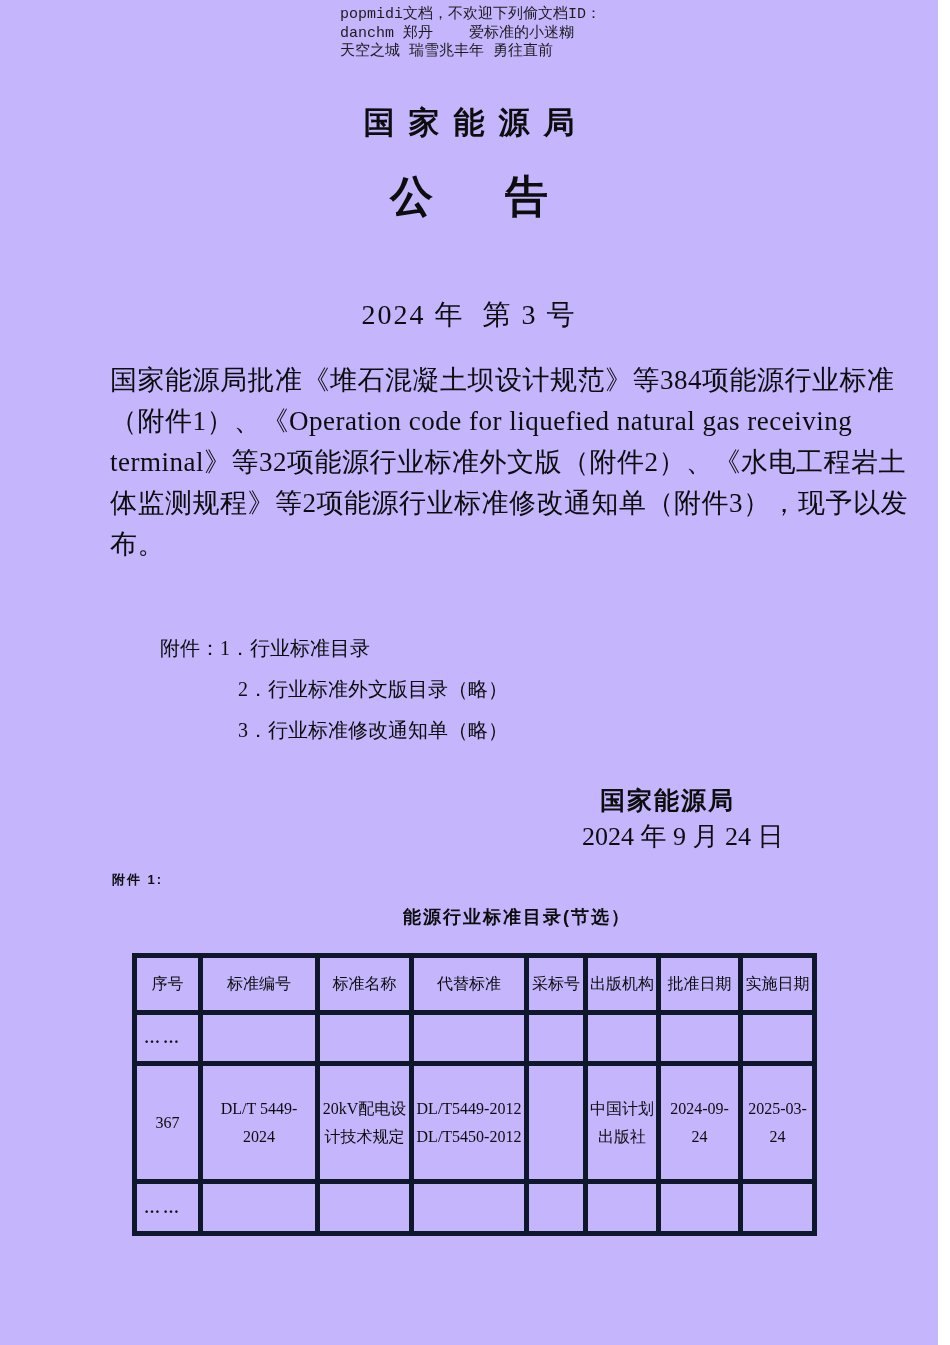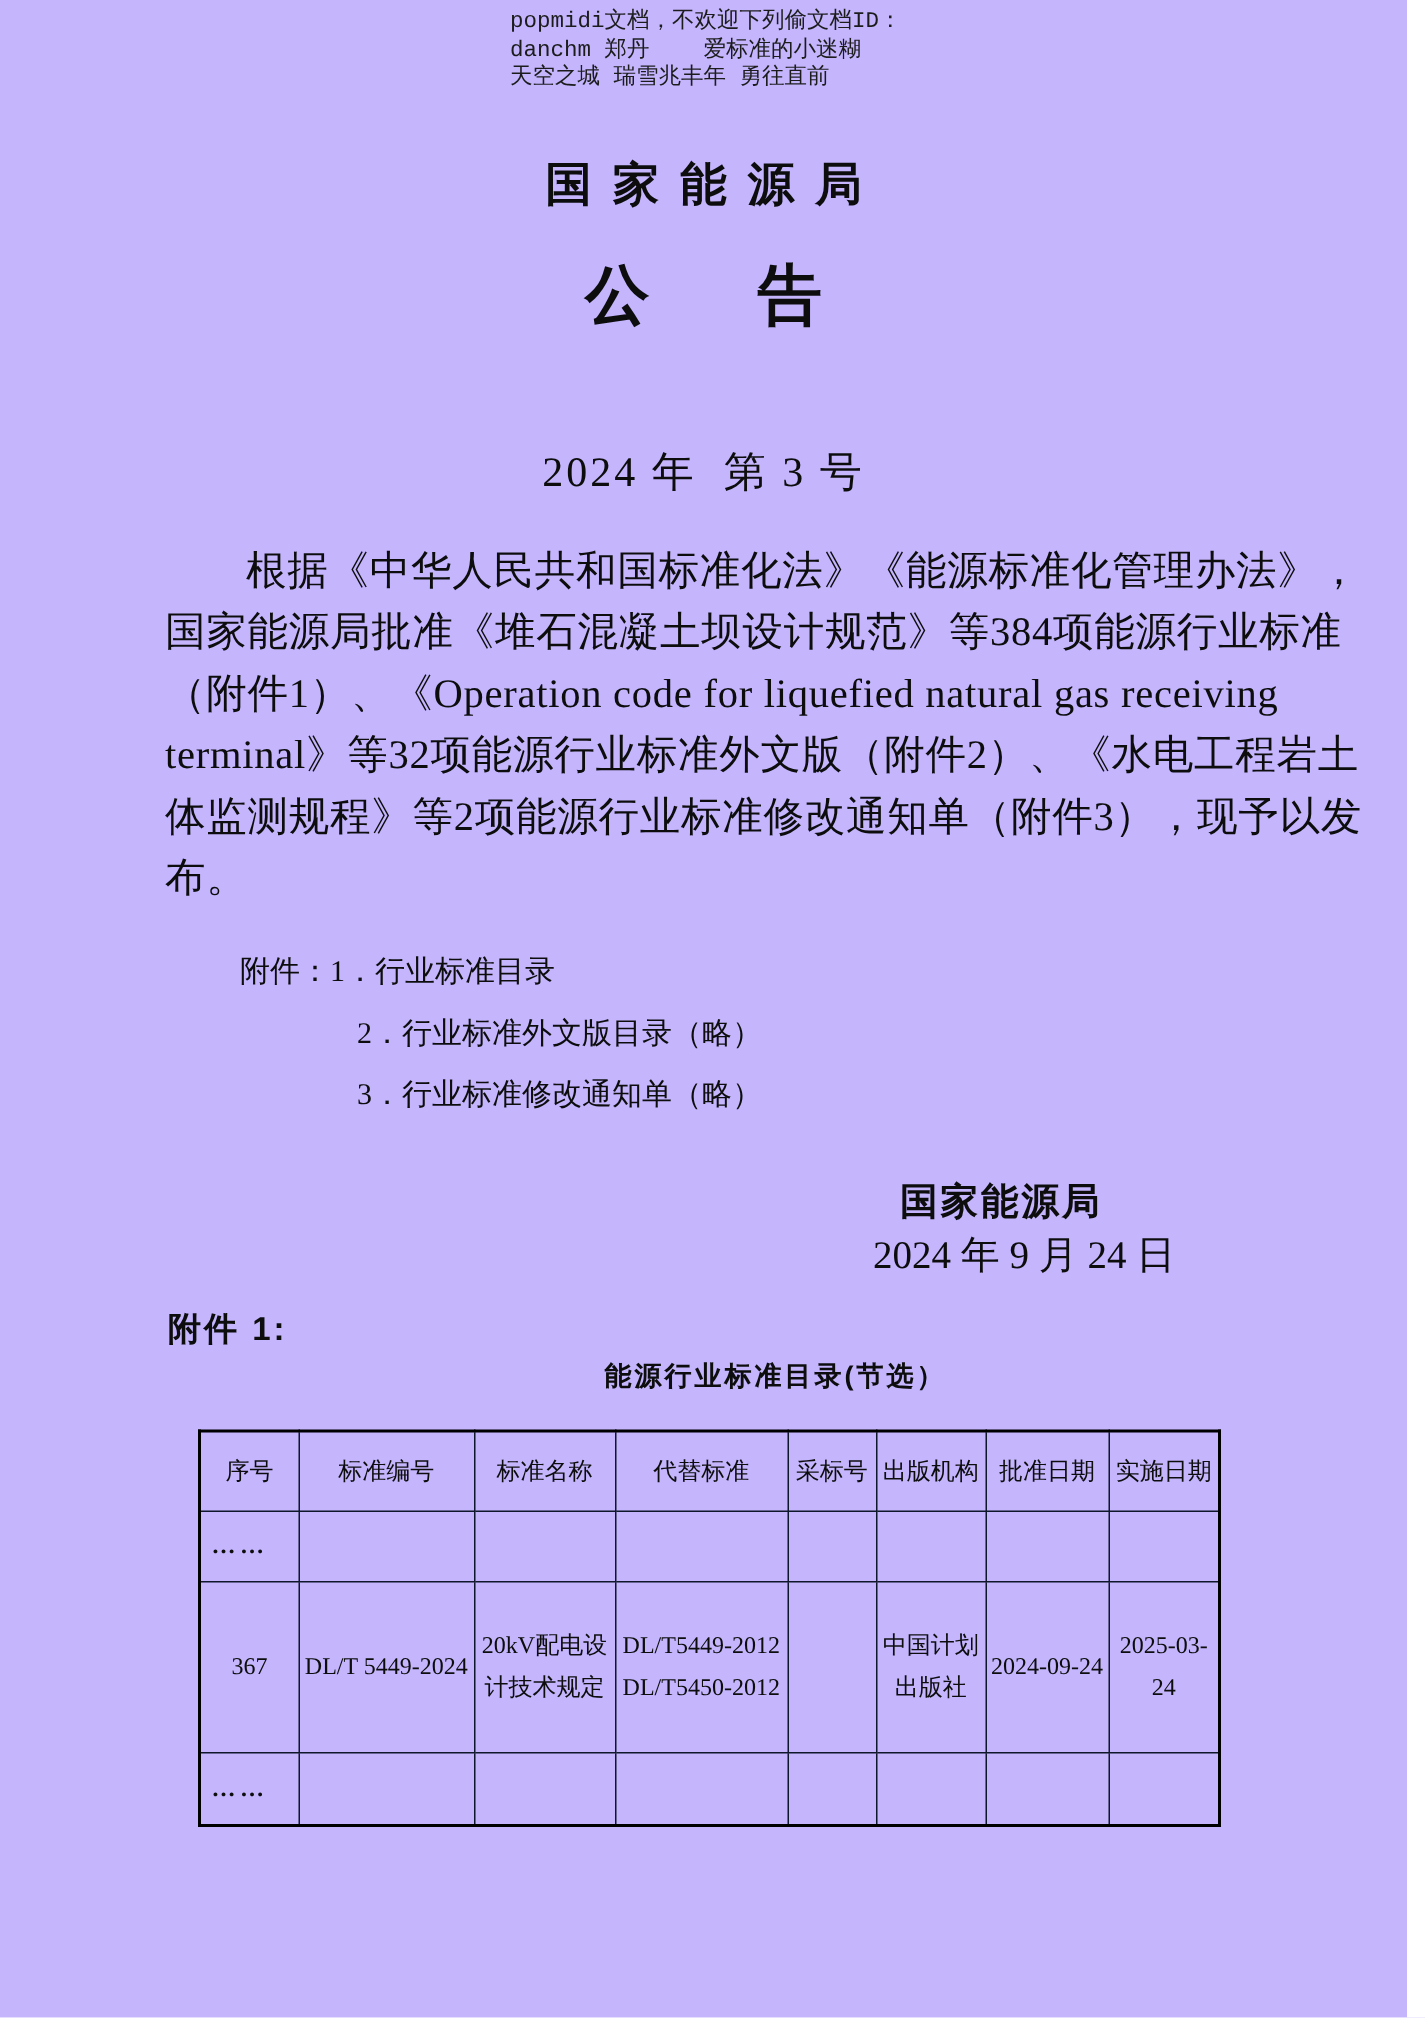--- a/index.html
+++ b/index.html
@@ -114,21 +114,21 @@
     white-space: pre-wrap;
     color: #0d0d0d;
   }
 
   .annex-label {
     position: absolute;
     left: 112px;
     top: 871px;
     font-family: "Liberation Sans", sans-serif;
     font-weight: 700;
-    font-size: 22px;
+    font-size: 13px;
     letter-spacing: 2px;
     color: #0d0d0d;
   }
   .annex-title {
     position: absolute;
     top: 905px;
     left: 0;
     width: 100%;
     text-align: center;
     font-family: "Liberation Sans", sans-serif;
@@ -144,21 +144,21 @@
     left: 132px;
     top: 953px;
     width: 680px;
     border-collapse: collapse;
     table-layout: fixed;
     font-family: "Liberation Serif", serif;
     color: #0d0d0d;
     border: 2px solid #000;
   }
   .std-table th, .std-table td {
-    border: 1px solid #0f172a;
+    border: 5px solid #0f172a;
     text-align: center;
     vertical-align: middle;
     padding: 0 2px;
     overflow: hidden;
   }
   .std-table th {
     font-weight: 400;
     font-size: 16px;
     height: 52px;
   }
@@ -184,21 +184,20 @@
 danchm 郑丹    爱标准的小迷糊
 天空之城 瑞雪兆丰年 勇往直前</div>
 
   <div class="agency-title">国家能源局</div>
 
   <div class="doc-type">公告</div>
 
   <div class="issue-no">2024 年  第 3 号</div>
 
   <div class="body-block">
-    <div class="body-line indent">根据《中华人民共和国标准化法》《能源标准化管理办法》，</div>
     <div class="body-line">国家能源局批准《堆石混凝土坝设计规范》等384项能源行业标准</div>
     <div class="body-line">（附件1）、《Operation code for liquefied natural gas receiving</div>
     <div class="body-line">terminal》等32项能源行业标准外文版（附件2）、《水电工程岩土</div>
     <div class="body-line">体监测规程》等2项能源行业标准修改通知单（附件3），现予以发</div>
     <div class="body-line">布。</div>
   </div>
 
   <div class="attach-block">
     <div class="attach-line">附件：1．行业标准目录</div>
     <div class="attach-line hang">2．行业标准外文版目录（略）</div>

